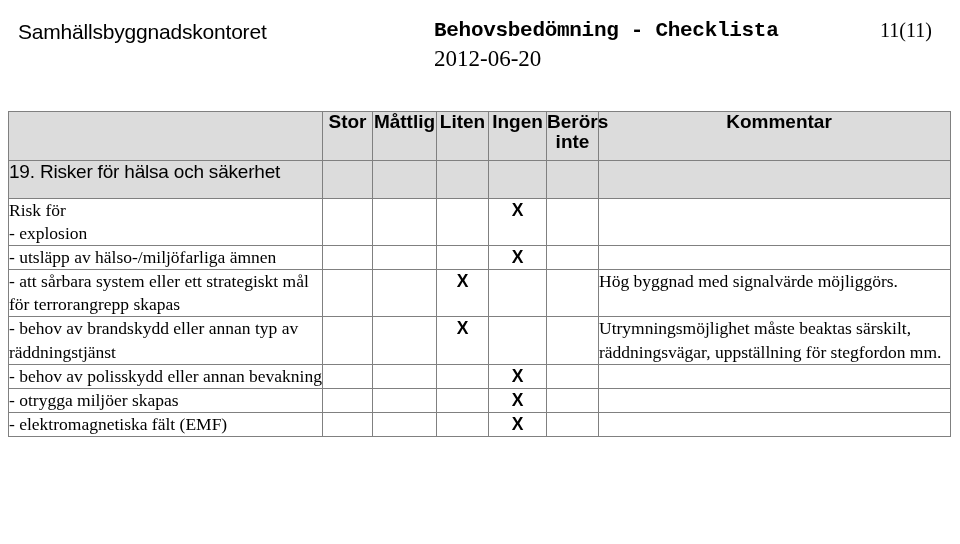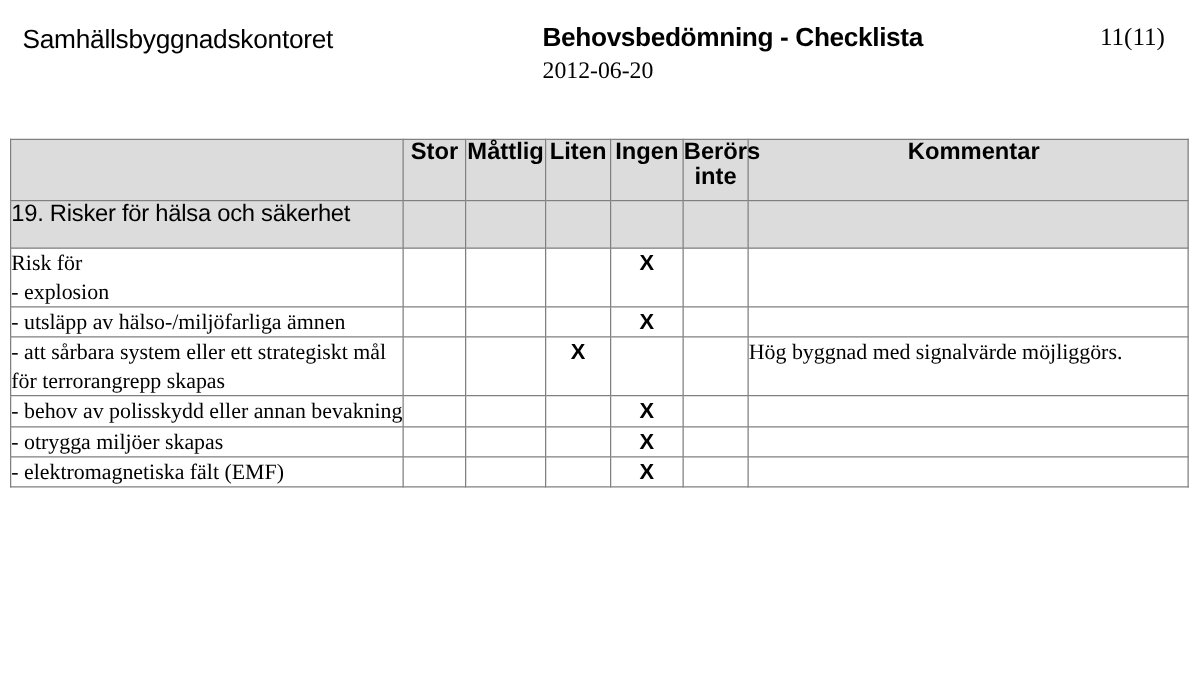--- a/index.html
+++ b/index.html
@@ -28,32 +28,32 @@
     top: 4px;
     font-family: "Liberation Sans", sans-serif;
     font-size: 21px;
     letter-spacing: -0.2px;
     white-space: nowrap;
   }
   .doc-title {
     position: absolute;
     left: 434px;
     top: 3px;
-    font-family: Liberation Sans, sans-serif;
+    font-family: Liberation Mono, monospace;
     font-size: 21px;
     font-weight: bold;
     letter-spacing: -0.3px;
     white-space: nowrap;
   }
   .doc-date {
     position: absolute;
     left: 434px;
     top: 30px;
     font-family: "Liberation Serif", serif;
-    font-size: 19px;
+    font-size: 23px;
     white-space: nowrap;
   }
   .page-number {
     position: absolute;
     left: 880px;
     top: 3px;
     font-family: Liberation Serif, serif;
     font-size: 20px;
     white-space: nowrap;
   }
@@ -204,20 +204,29 @@
         <tr class="item-row">
           <td class="label-cell"><span>- att sårbara system eller ett strategiskt mål för terrorangrepp skapas</span></td>
           <td class="mark-cell"></td>
           <td class="mark-cell"></td>
           <td class="mark-cell"><span>X</span></td>
           <td class="mark-cell"></td>
           <td class="mark-cell"></td>
           <td class="comment-cell">Hög byggnad med signalvärde möjliggörs.</td>
         </tr>
         <tr class="item-row">
+          <td class="label-cell"><span>- behov av brandskydd eller annan typ av räddningstjänst</span></td>
+          <td class="mark-cell"></td>
+          <td class="mark-cell"></td>
+          <td class="mark-cell"><span>X</span></td>
+          <td class="mark-cell"></td>
+          <td class="mark-cell"></td>
+          <td class="comment-cell">Utrymningsmöjlighet måste beaktas särskilt, räddningsvägar, uppställning för stegfordon mm.</td>
+        </tr>
+        <tr class="item-row">
           <td class="label-cell"><span>- behov av polisskydd eller annan bevakning</span></td>
           <td class="mark-cell"></td>
           <td class="mark-cell"></td>
           <td class="mark-cell"></td>
           <td class="mark-cell"><span>X</span></td>
           <td class="mark-cell"></td>
           <td class="comment-cell"></td>
         </tr>
         <tr class="item-row">
           <td class="label-cell"><span>- otrygga miljöer skapas</span></td>

